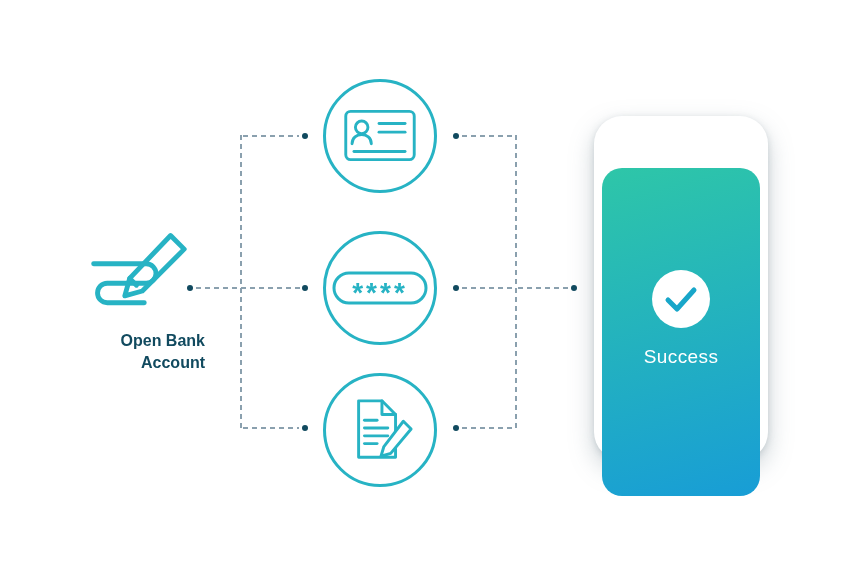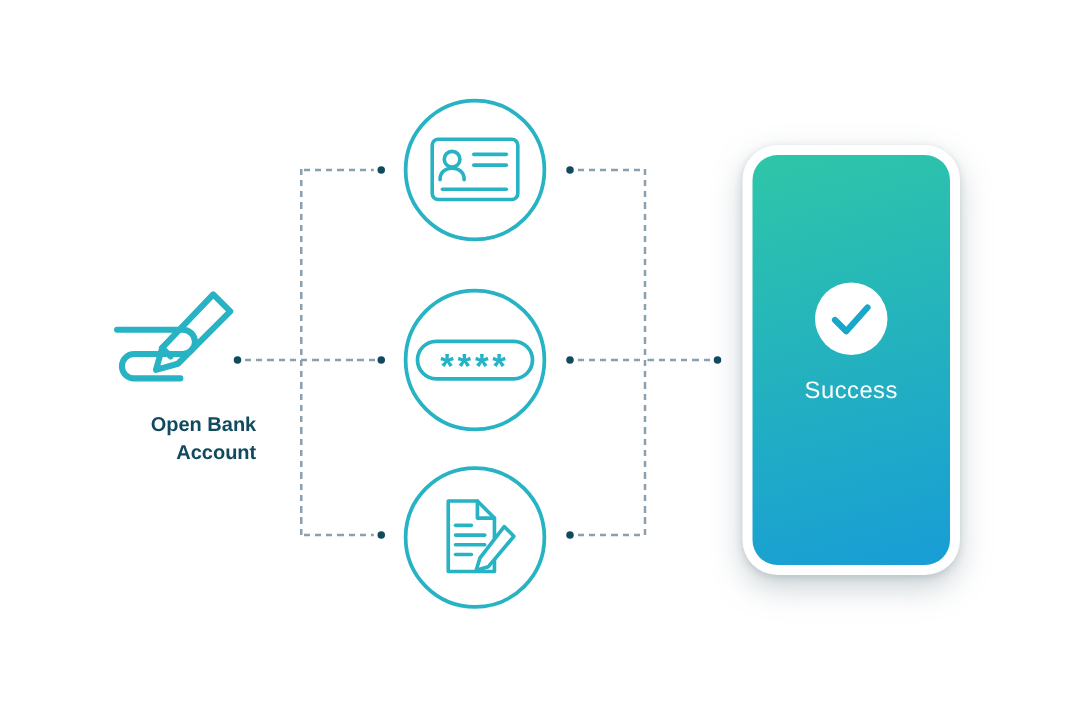--- a/index.html
+++ b/index.html
@@ -37,21 +37,21 @@
   
   .phone{
     position:absolute;left:594px;top:116px;width:174px;height:344px;
     box-sizing:border-box;background:#ffffff;border-radius:28px;padding:8px;
     box-shadow:0 10px 25px rgba(110,130,140,.35), 0 2px 6px rgba(110,130,140,.25);
   }
   .phone-screen{
     width:100%;height:100%;border-radius:20px;
     background:linear-gradient(165deg,#2ec6a8 0%,#189dd6 100%);
     display:flex;flex-direction:column;align-items:center;justify-content:center;
-    padding-bottom:26px;box-sizing:border-box;
+    padding-bottom:26px;box-sizing:border-box;margin-top:44px;
   }
   .success-circle{
     width:58px;height:58px;border-radius:50%;background:#ffffff;
     display:flex;align-items:center;justify-content:center;margin-bottom:18px;
   }
   .success-label{color:#ffffff;font-size:19px;letter-spacing:.4px;font-weight:400;}
 
   svg{display:block;}
 </style>
 </head>

